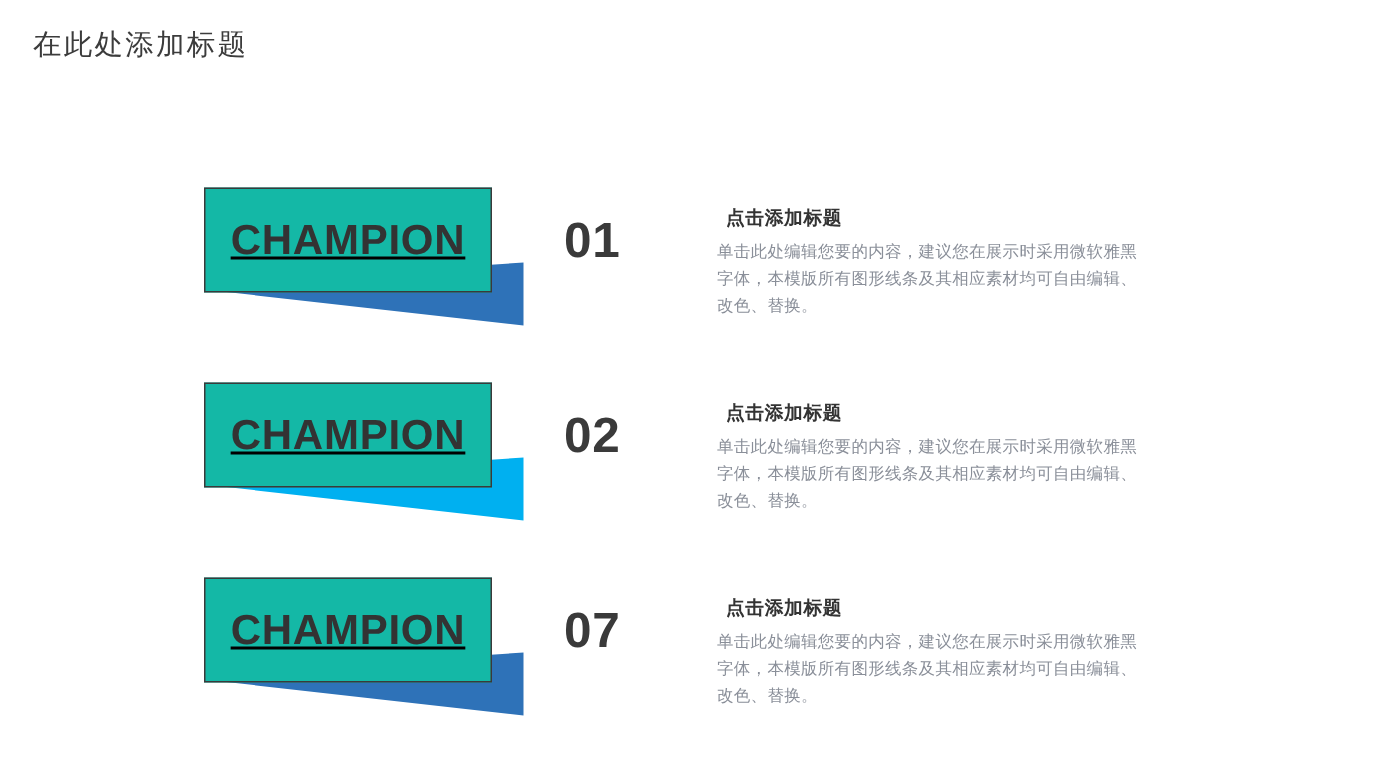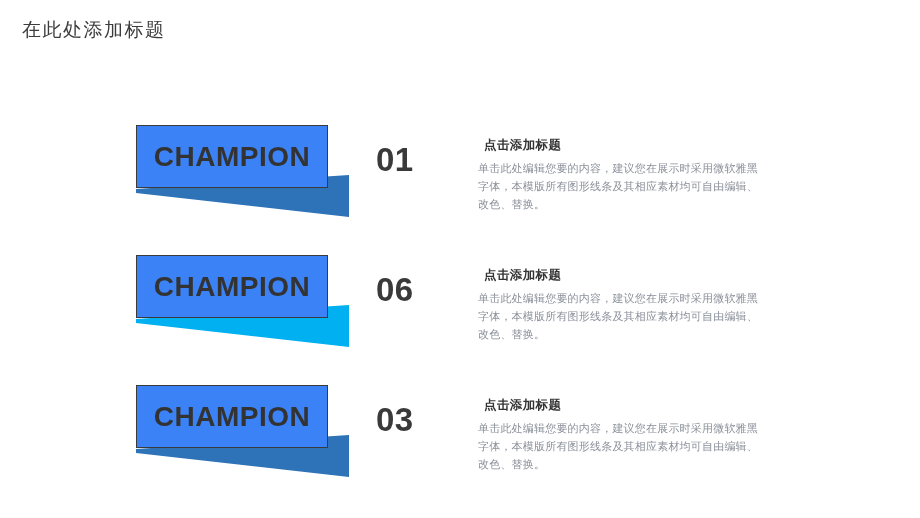--- a/index.html
+++ b/index.html
@@ -62,27 +62,28 @@
     width: 220px;
     height: 100px;
     overflow: visible;
   }
 
   .champ-box {
     position: absolute;
     left: 0;
     top: 0;
     width: 192px;
-    height: 63px;
-    background: #3b82f6;
+    height: 70px;
+    background: #14b8a6;
     border: 1.3px solid #3a3a3a;
     box-sizing: border-box;
     display: flex;
     align-items: center;
     justify-content: center;
+    text-decoration: underline;
   }
 
   .champ-text {
     font-size: 28px;
     font-weight: 700;
     color: #333333;
     letter-spacing: 0.5px;
     line-height: 1;
     white-space: nowrap;
   }
@@ -151,36 +152,36 @@
 
   <div class="row row-2">
     <div class="badge">
       <svg class="wedge" viewBox="0 0 220 100" width="220" height="100">
         <polygon points="0,64 213,50 213,92 0,68" fill="#00b0f0"></polygon>
       </svg>
       <div class="champ-box">
         <span class="champ-text">CHAMPION</span>
       </div>
     </div>
-    <div class="index-num">06</div>
+    <div class="index-num">02</div>
     <div class="text-block">
       <div class="text-heading">点击添加标题</div>
       <div class="text-body">单击此处编辑您要的内容，建议您在展示时采用微软雅黑字体，本模版所有图形线条及其相应素材均可自由编辑、改色、替换。</div>
     </div>
   </div>
 
   <div class="row row-3">
     <div class="badge">
       <svg class="wedge" viewBox="0 0 220 100" width="220" height="100">
         <polygon points="0,64 213,50 213,92 0,68" fill="#2e72b8"></polygon>
       </svg>
       <div class="champ-box">
         <span class="champ-text">CHAMPION</span>
       </div>
     </div>
-    <div class="index-num">03</div>
+    <div class="index-num">07</div>
     <div class="text-block">
       <div class="text-heading">点击添加标题</div>
       <div class="text-body">单击此处编辑您要的内容，建议您在展示时采用微软雅黑字体，本模版所有图形线条及其相应素材均可自由编辑、改色、替换。</div>
     </div>
   </div>
 
 </div>
 
 </body></html>

